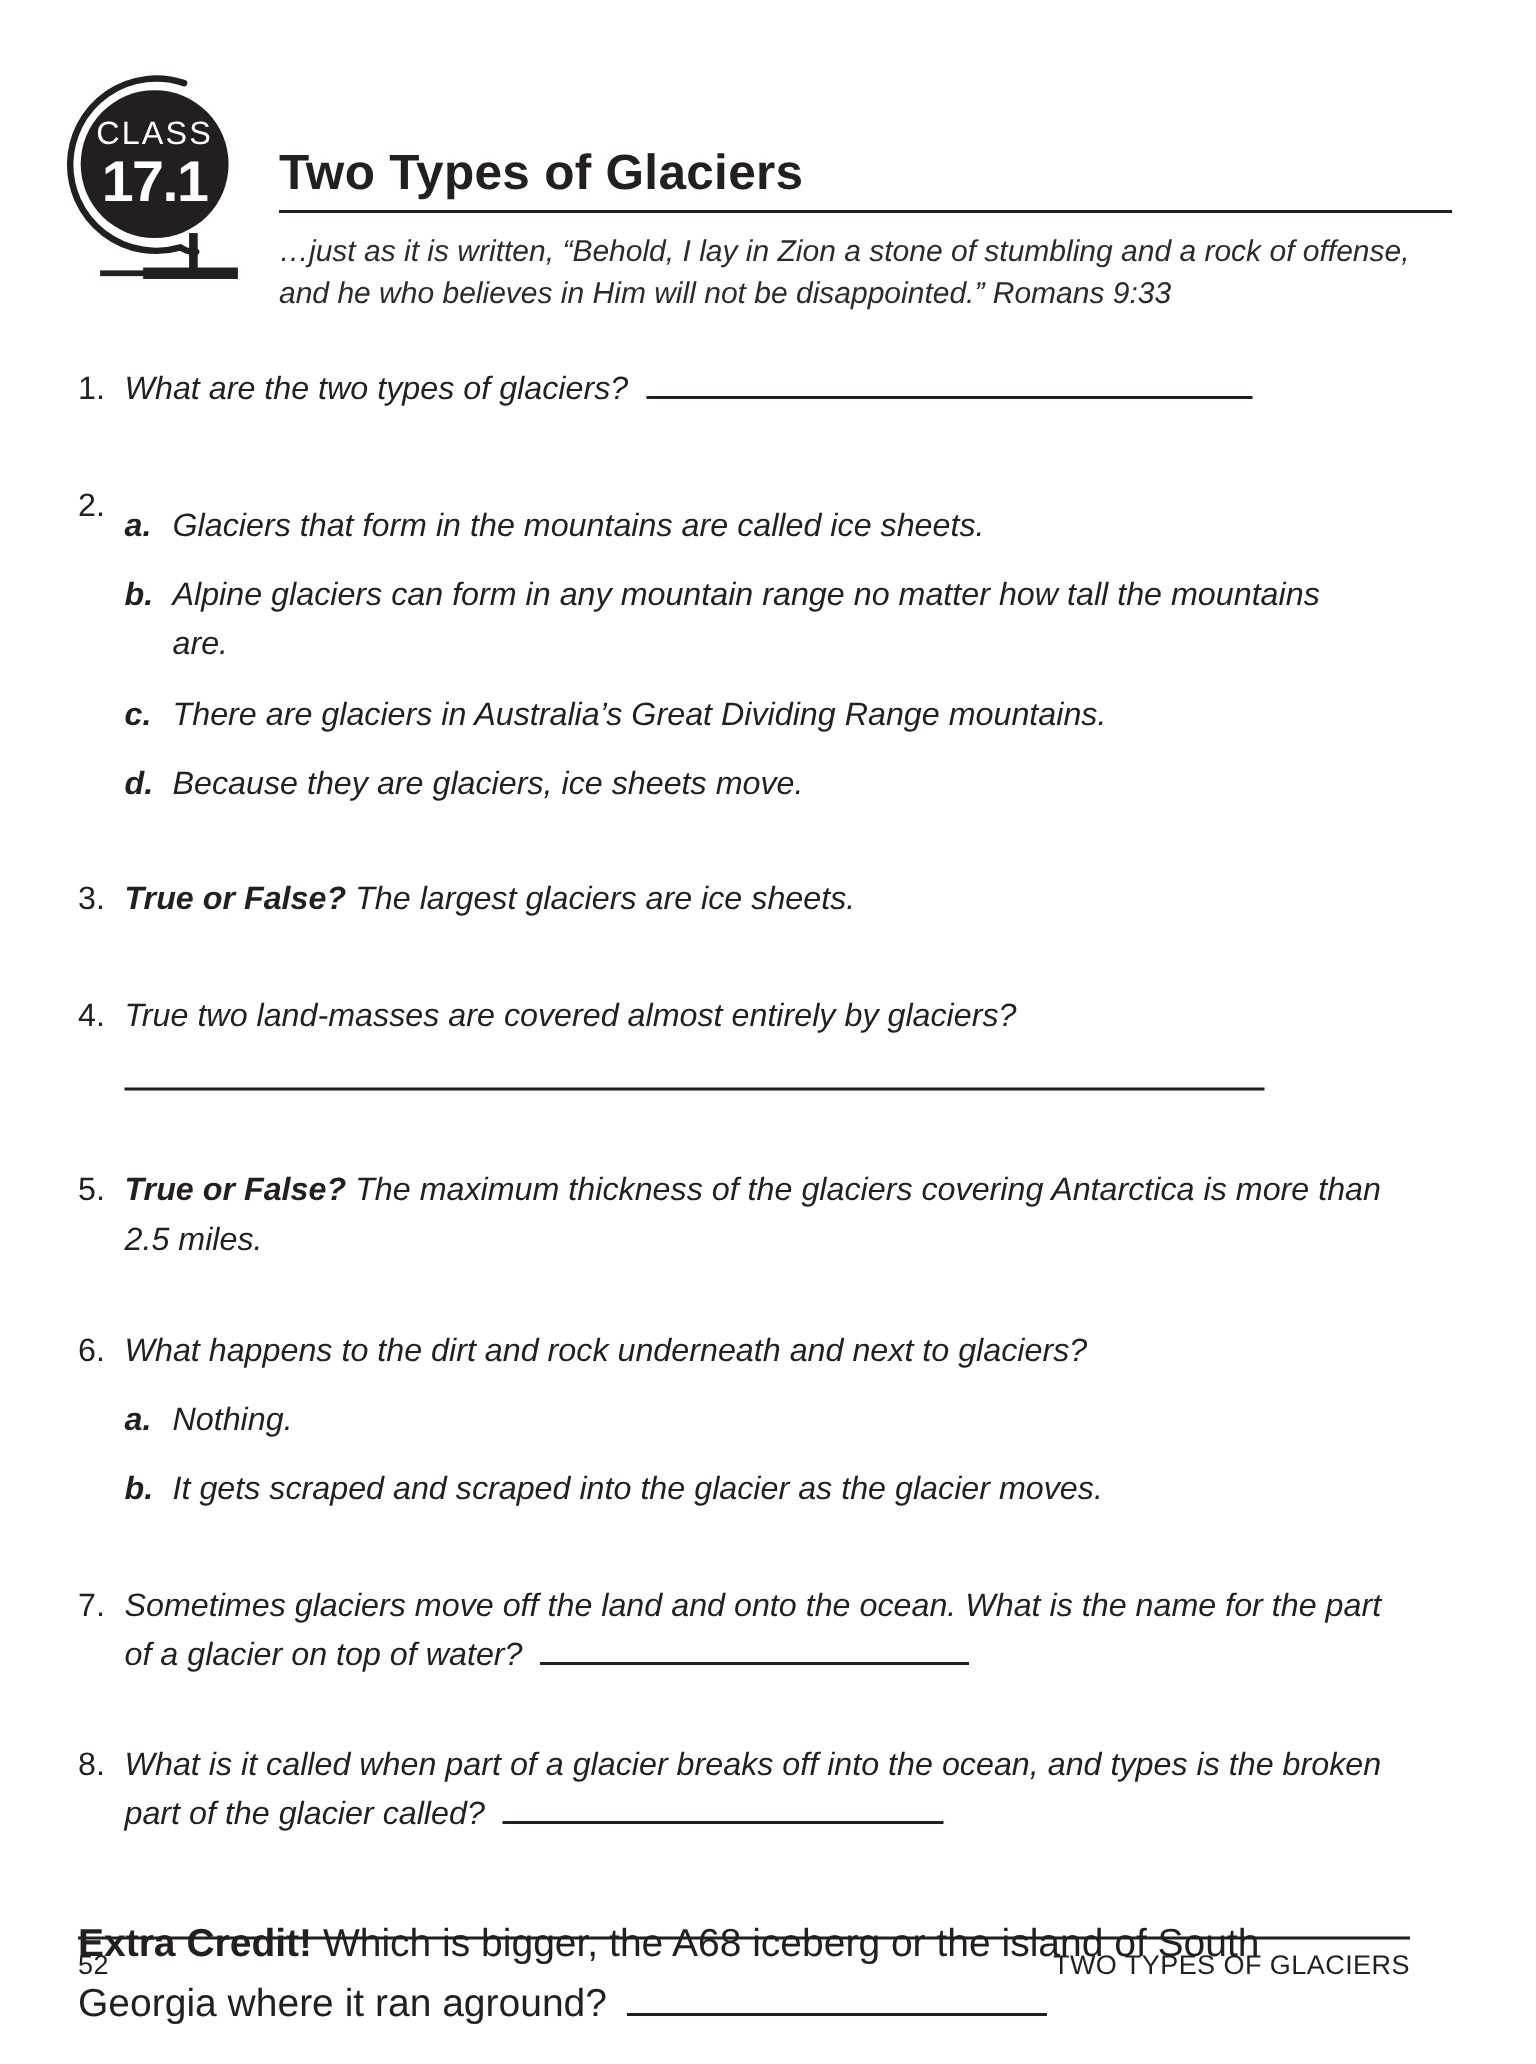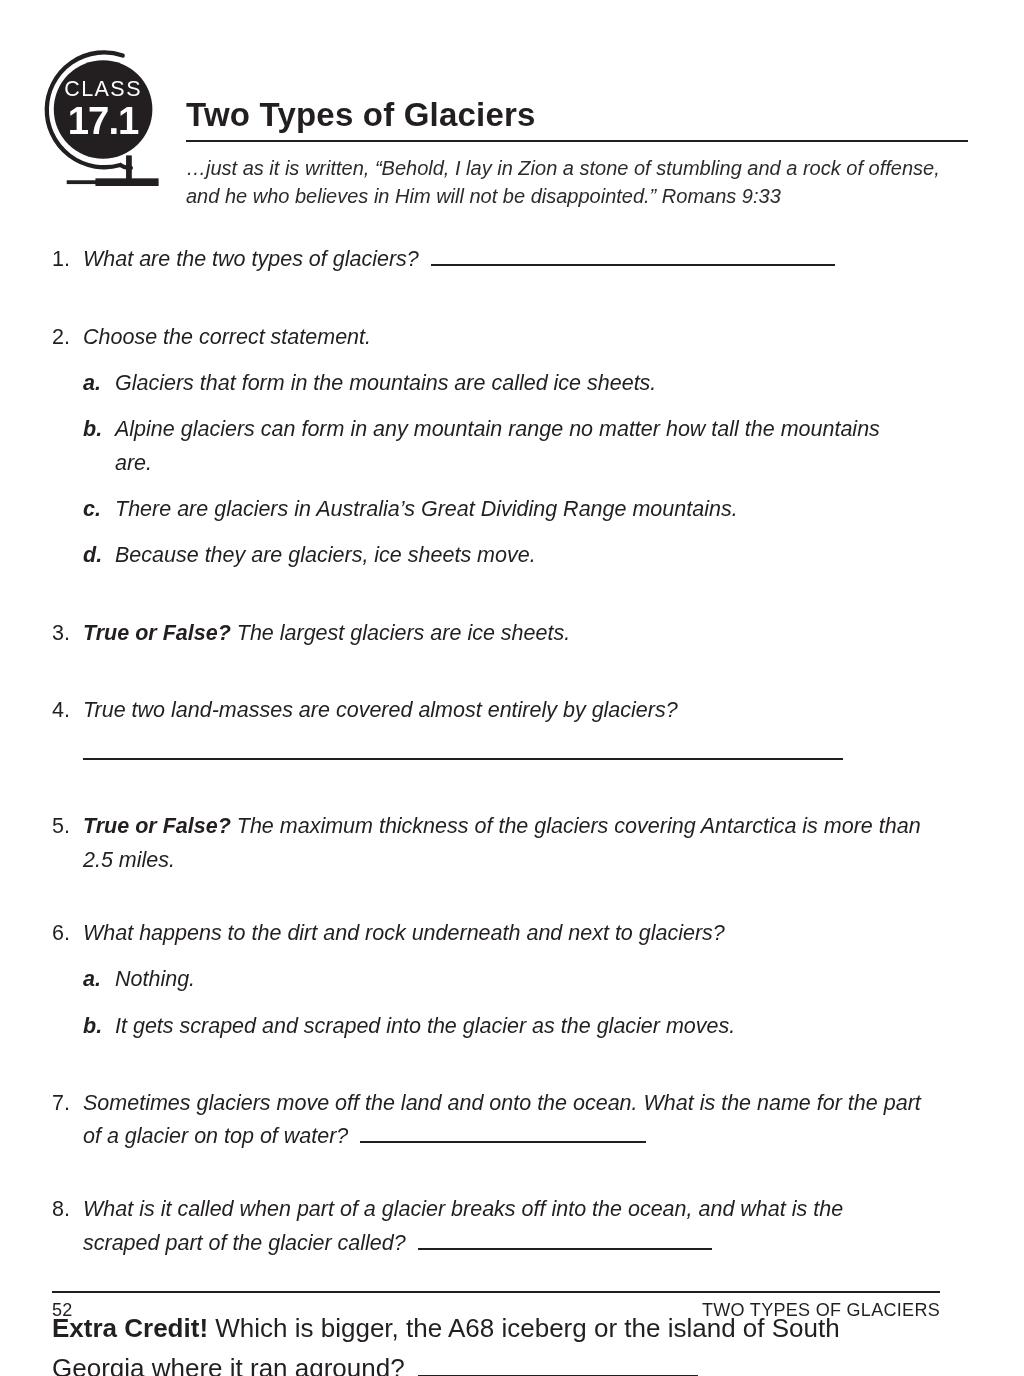--- a/index.html
+++ b/index.html
@@ -97,21 +97,20 @@
       <div class="question first">
         <div class="qnum">1.</div>
         <div class="qbody"><span>What are the two types of glaciers?</span>
           <span class="blank w-q1"></span>
         </div>
       </div>
 
       <div class="question">
         <div class="qnum">2.</div>
         <div class="qbody">
-          <span>Choose the correct statement.</span>
           <div class="opt">
             <div class="optletter">a.</div>
             <div class="opttext">Glaciers that form in the mountains are called ice sheets.</div>
           </div>
           <div class="opt">
             <div class="optletter">b.</div>
             <div class="opttext">Alpine glaciers can form in any mountain range no matter how tall the mountains are.</div>
           </div>
           <div class="opt">
             <div class="optletter">c.</div>
@@ -157,21 +156,21 @@
 
       <div class="question">
         <div class="qnum">7.</div>
         <div class="qbody"><span>Sometimes glaciers move off the land and onto the ocean. What is the name for the part of a glacier on top of water?</span>
           <span class="blank w-q7"></span>
         </div>
       </div>
 
       <div class="question" style="margin-top:40px;">
         <div class="qnum">8.</div>
-        <div class="qbody"><span>What is it called when part of a glacier breaks off into the ocean, and what is the scraped part of the glacier called?</span>
+        <div class="qbody"><span>What is it called when part of a glacier breaks off into the ocean, and types is the broken part of the glacier called?</span>
           <span class="blank w-q8"></span>
         </div>
       </div>
 
       <div class="extra-credit">
         <span class="lead">Extra Credit!</span> <span>Which is bigger, the A68 iceberg or the island of South Georgia where it ran aground?</span>
         <span class="blank w-extra"></span>
       </div>
 
     </div>

